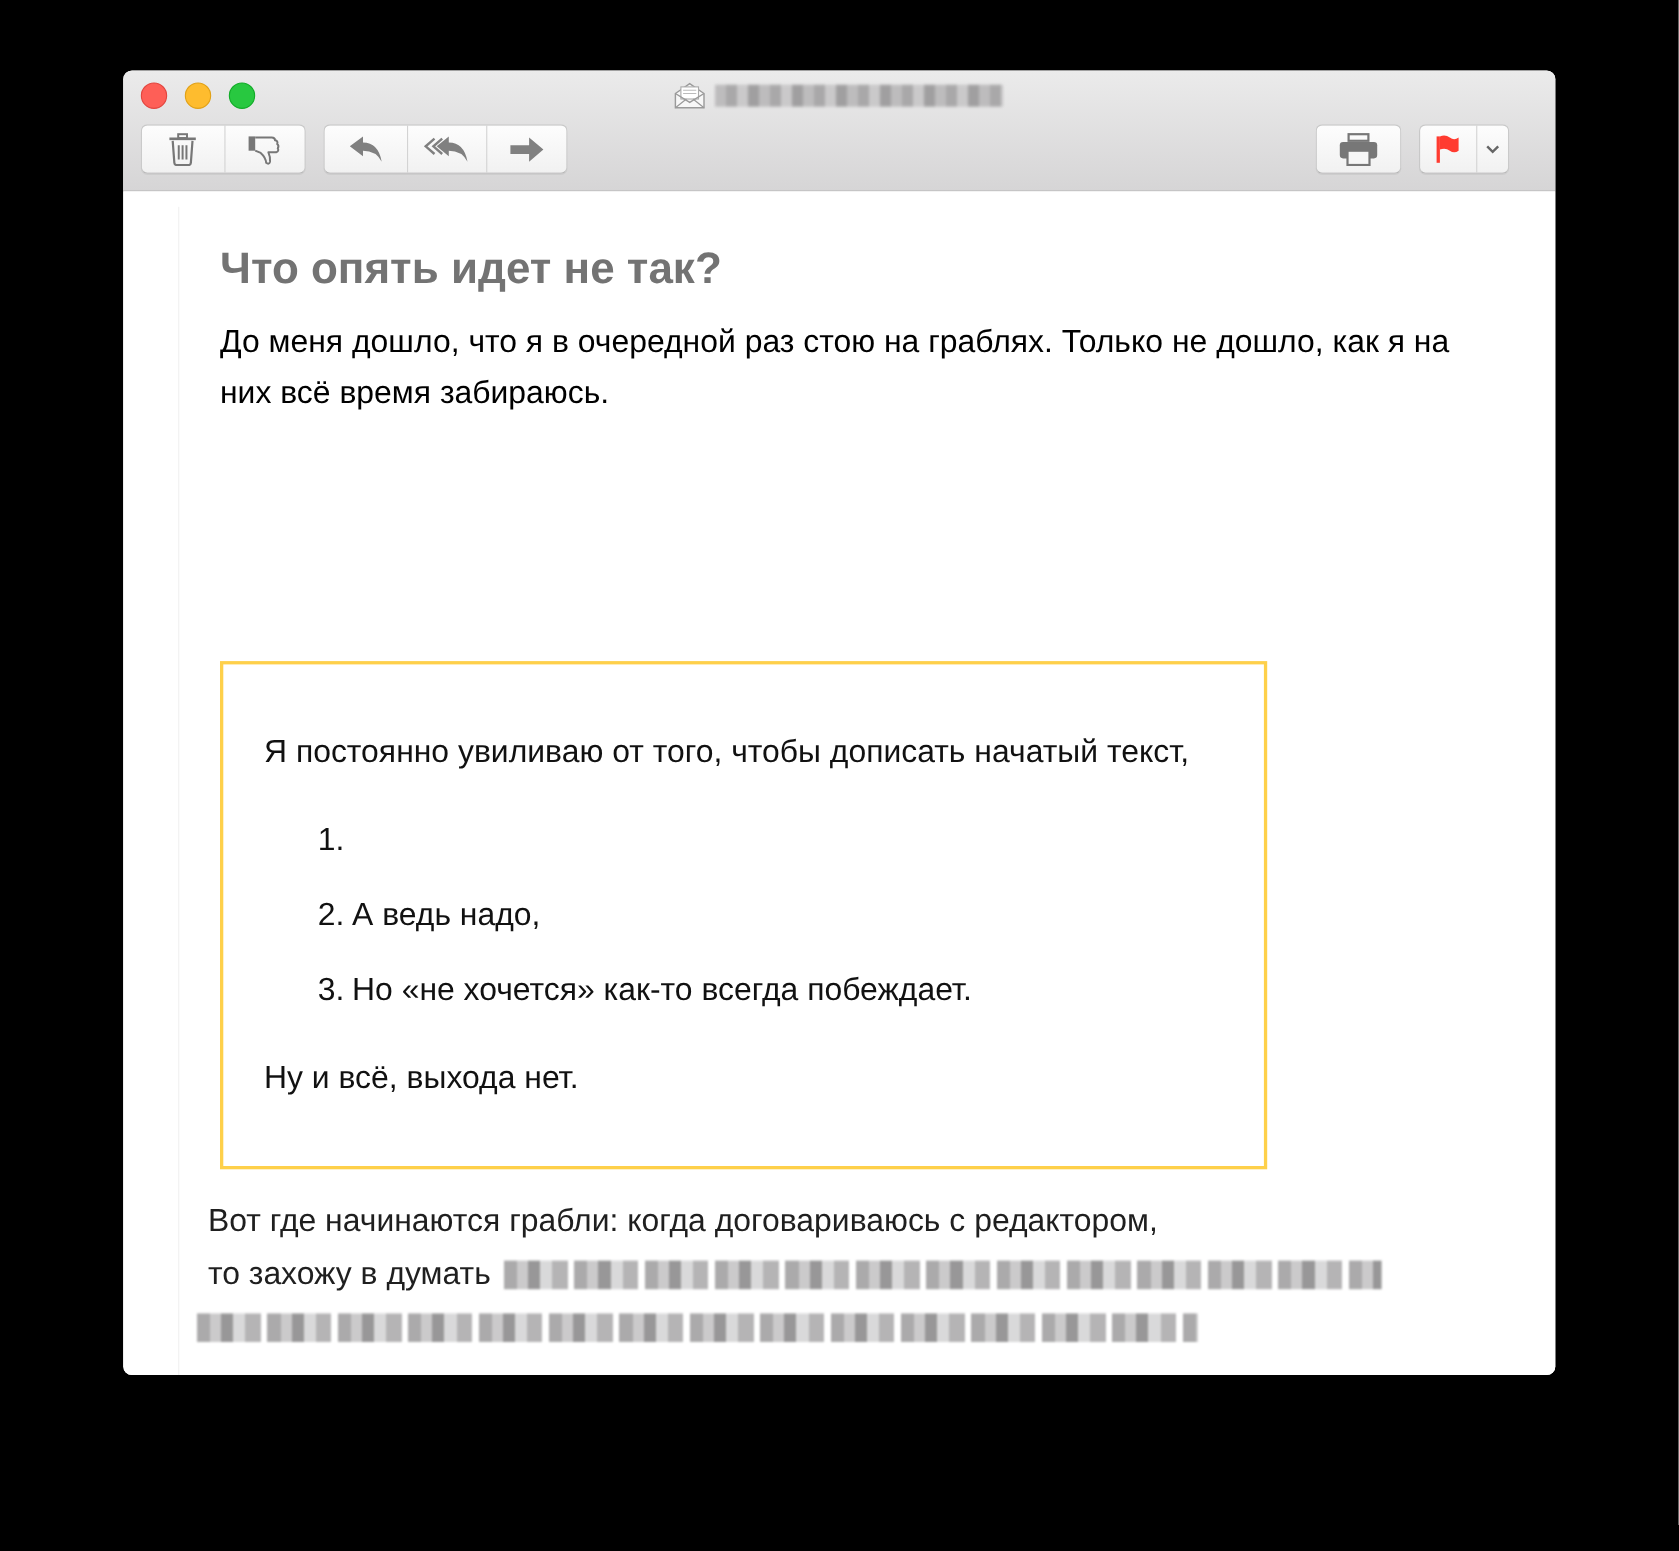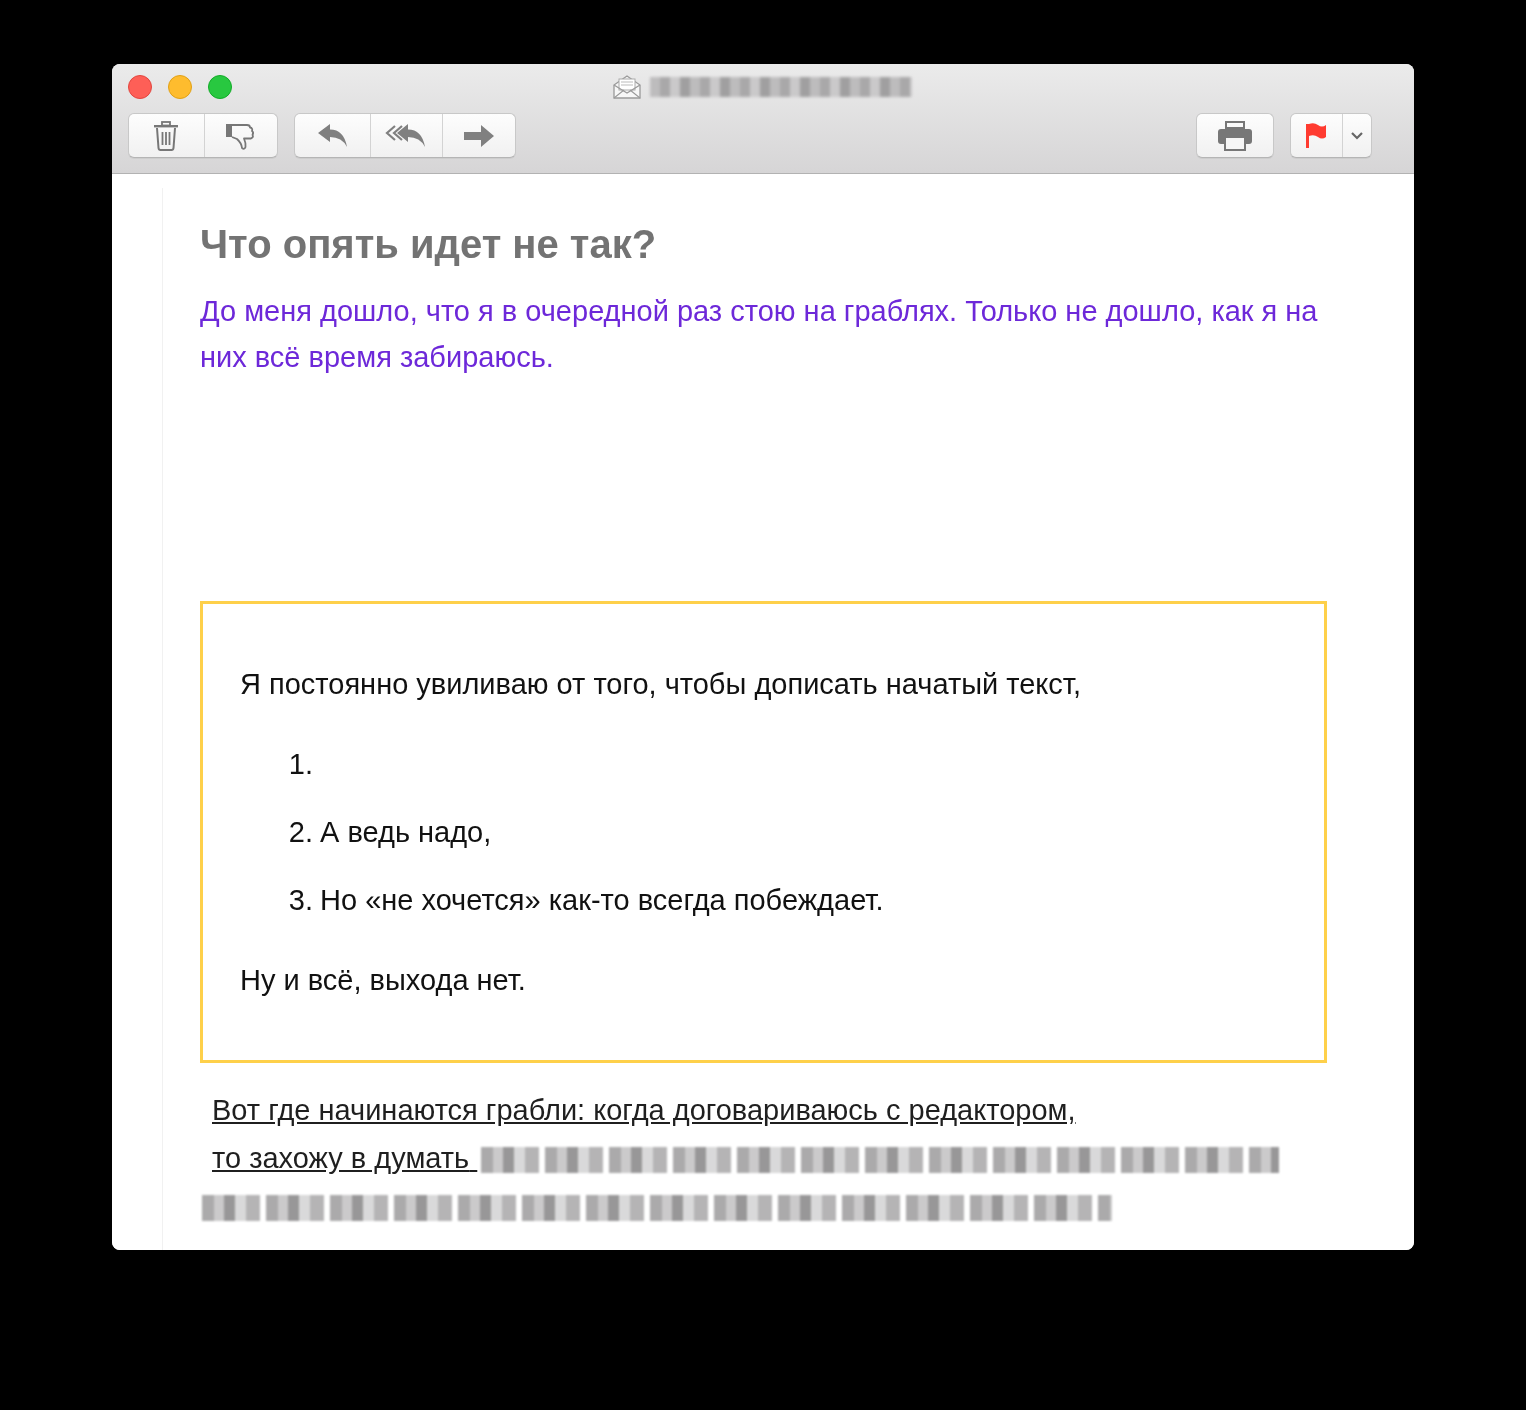--- a/index.html
+++ b/index.html
@@ -73,42 +73,42 @@
   }
   .article {
     position: absolute; left: 88px; top: 40px; width: 1130px;
     color: #222;
   }
   .article h1 {
     margin: 0; font-size: 40px; font-weight: bold; line-height: 60px;
     color: #737373;
   }
   .article p.body {
-    margin: 0; font-size: 29px; line-height: 46px; color: #6d28d9;
+    margin: 0; font-size: 29px; line-height: 46px; color: #000000;
   }
   .p1 { margin-top: 14px !important; }
   .p2 { margin-top: 50px !important; }
 
   .callout {
     position: absolute; left: 88px; top: 427px;
-    width: 1127px; height: 462px;
+    width: 952px; height: 462px;
     border: 3px solid #fed04a;
     box-sizing: border-box;
     color: #111;
     font-size: 29px;
   }
   .callout .lead { position: absolute; left: 37px; top: 60px; margin: 0; line-height: 40px; }
   .callout ol { position: absolute; left: 37px; top: 140px; margin: 0; padding: 0; list-style: none; }
   .callout li { display: flex; line-height: 40px; height: 40px; margin-bottom: 28px; }
   .callout li .num { width: 43px; text-align: right; margin-left: 30px; margin-right: 7px; }
   .callout .outro { position: absolute; left: 37px; top: 356px; margin: 0; line-height: 40px; text-align: right; }
 
   .final {
-    position: absolute; left: 100px; top: 912px; width: 1140px;
-    font-size: 29px; line-height: 48px; color: #1f1f1f; text-decoration: underline;
+    position: absolute; left: 77px; top: 912px; width: 1140px;
+    font-size: 29px; line-height: 48px; color: #1f1f1f;
   }
   .final .line { display: block; height: 48px; white-space: nowrap; }
   .blur {
     display: inline-block; vertical-align: middle;
     height: 26px;
     background: repeating-linear-gradient(90deg, #9d9c9d 0 12px, #c2c1c2 12px 22px, #878687 22px 33px, #d3d3d4 33px 44px, #a9a8a9 44px 58px, #ffffff 58px 64px);
     filter: blur(1.2px);
     opacity: 0.85;
     color: transparent;
     overflow: hidden;

